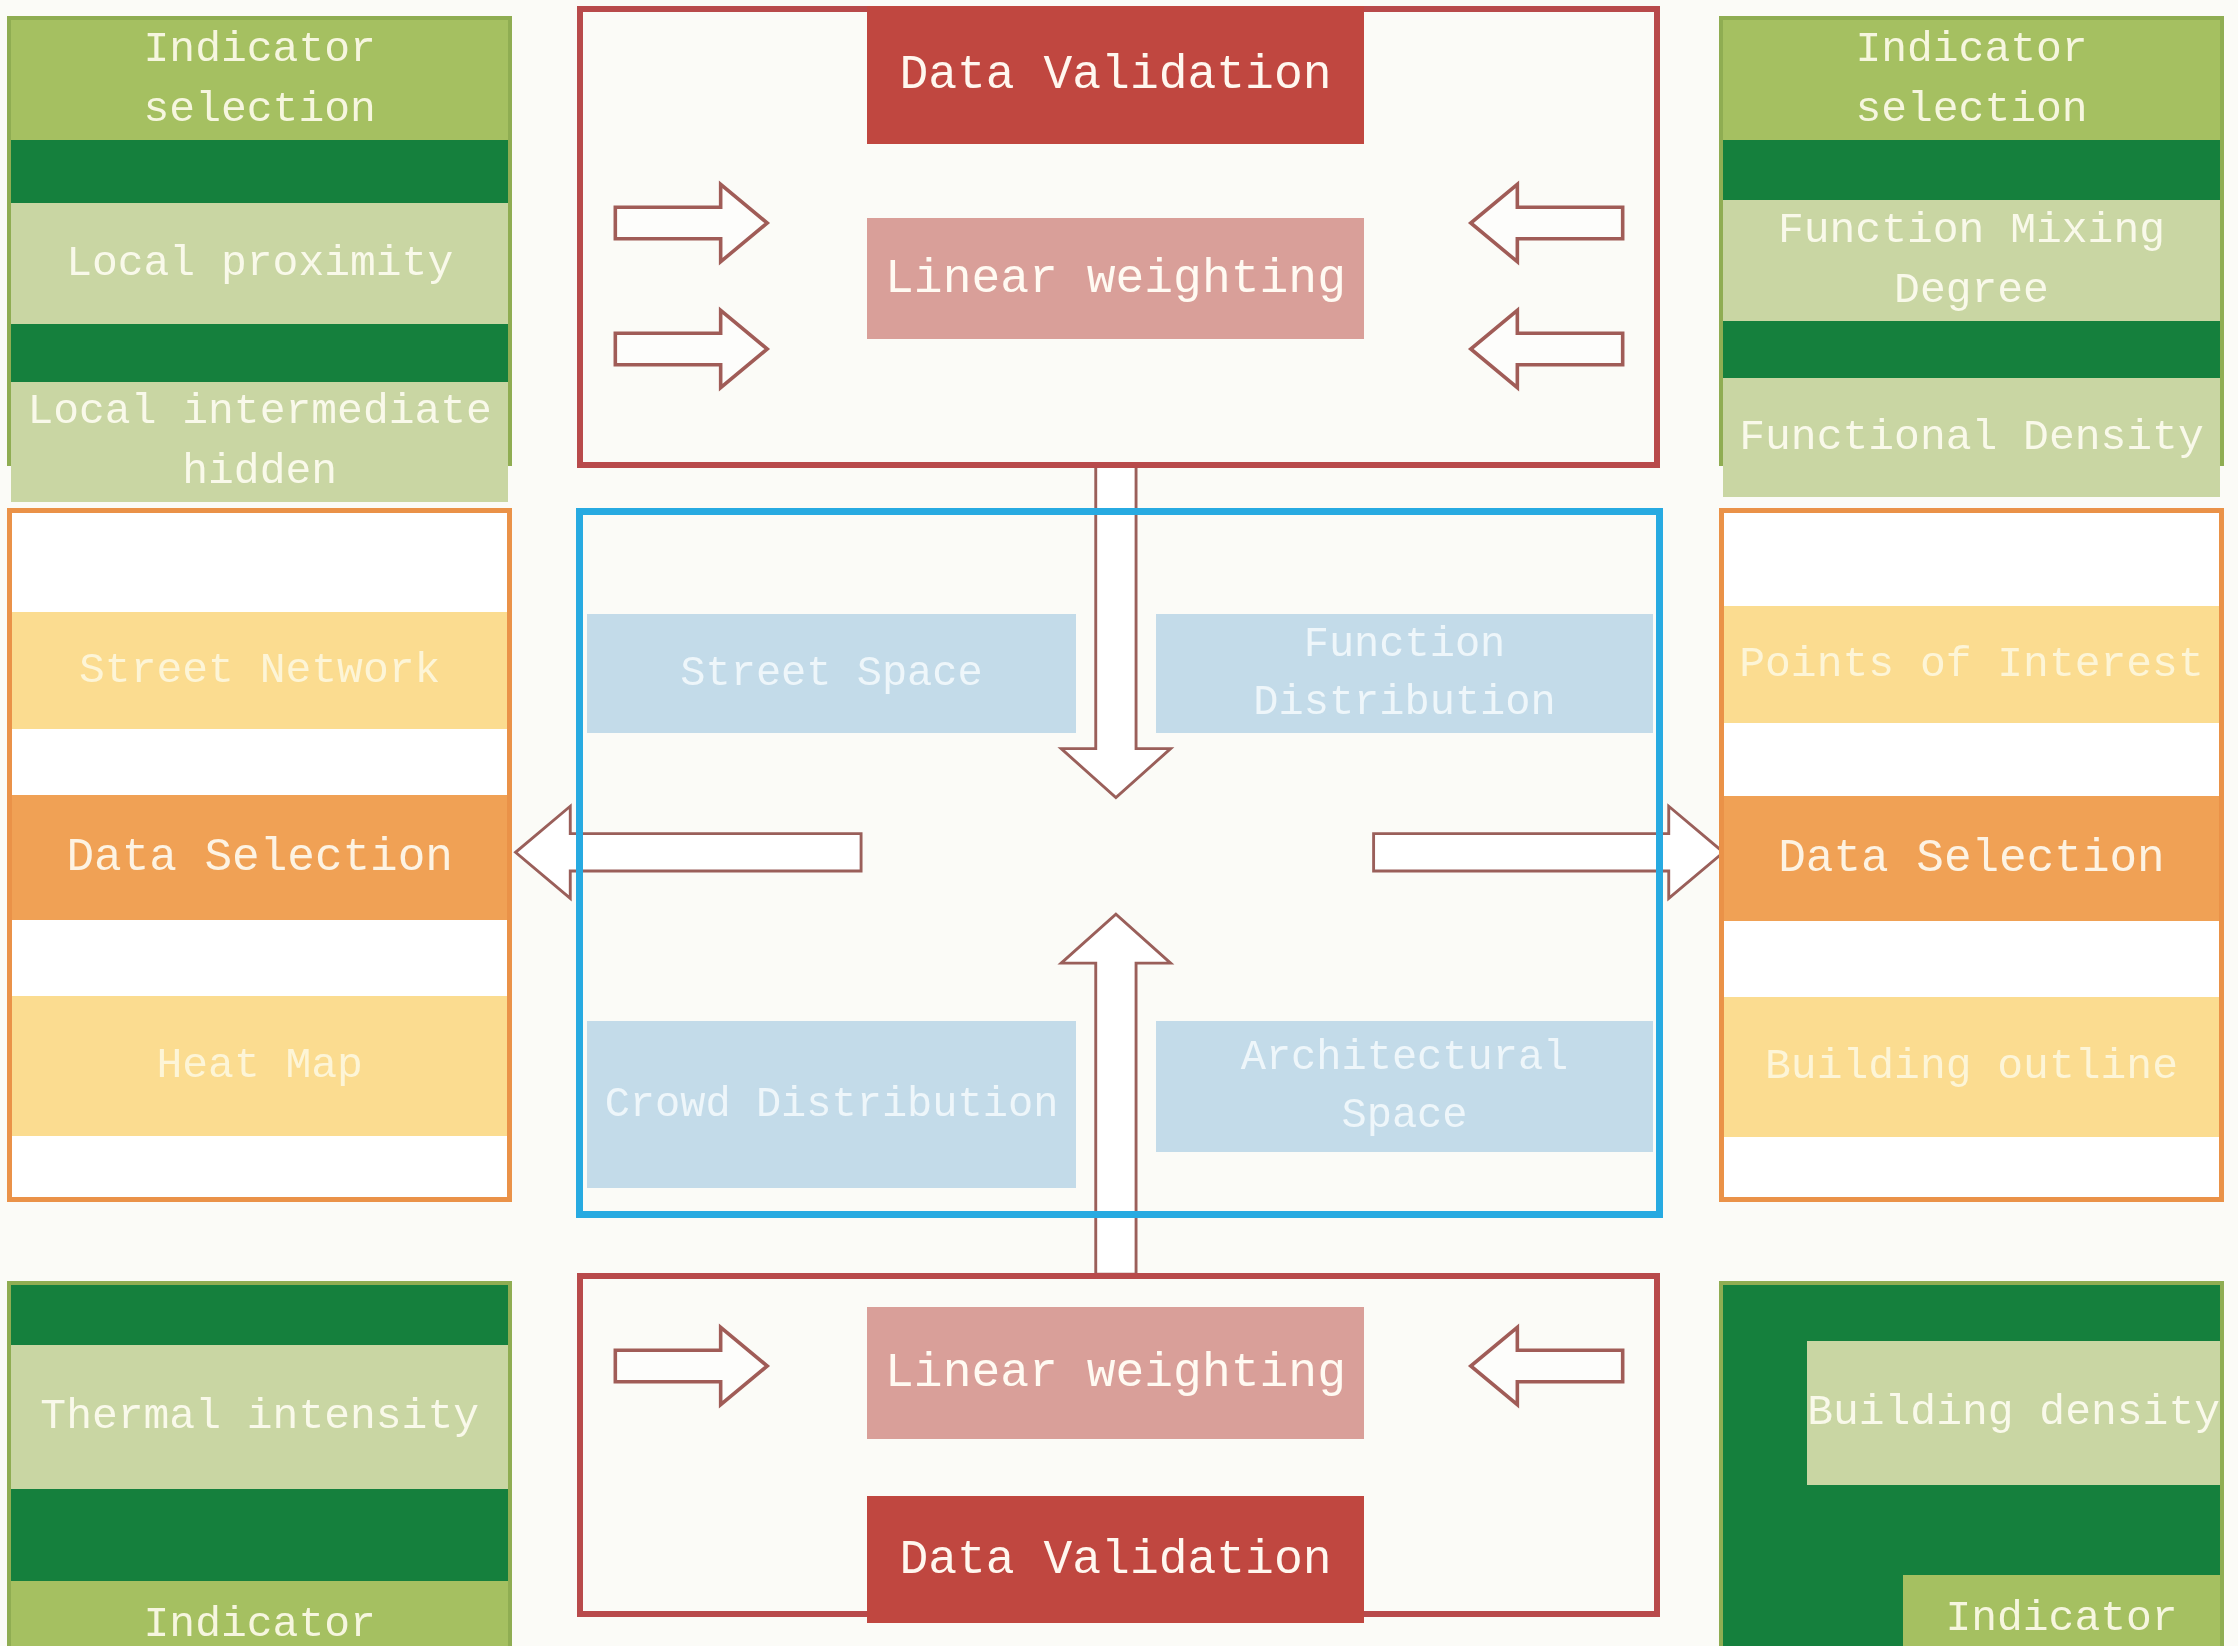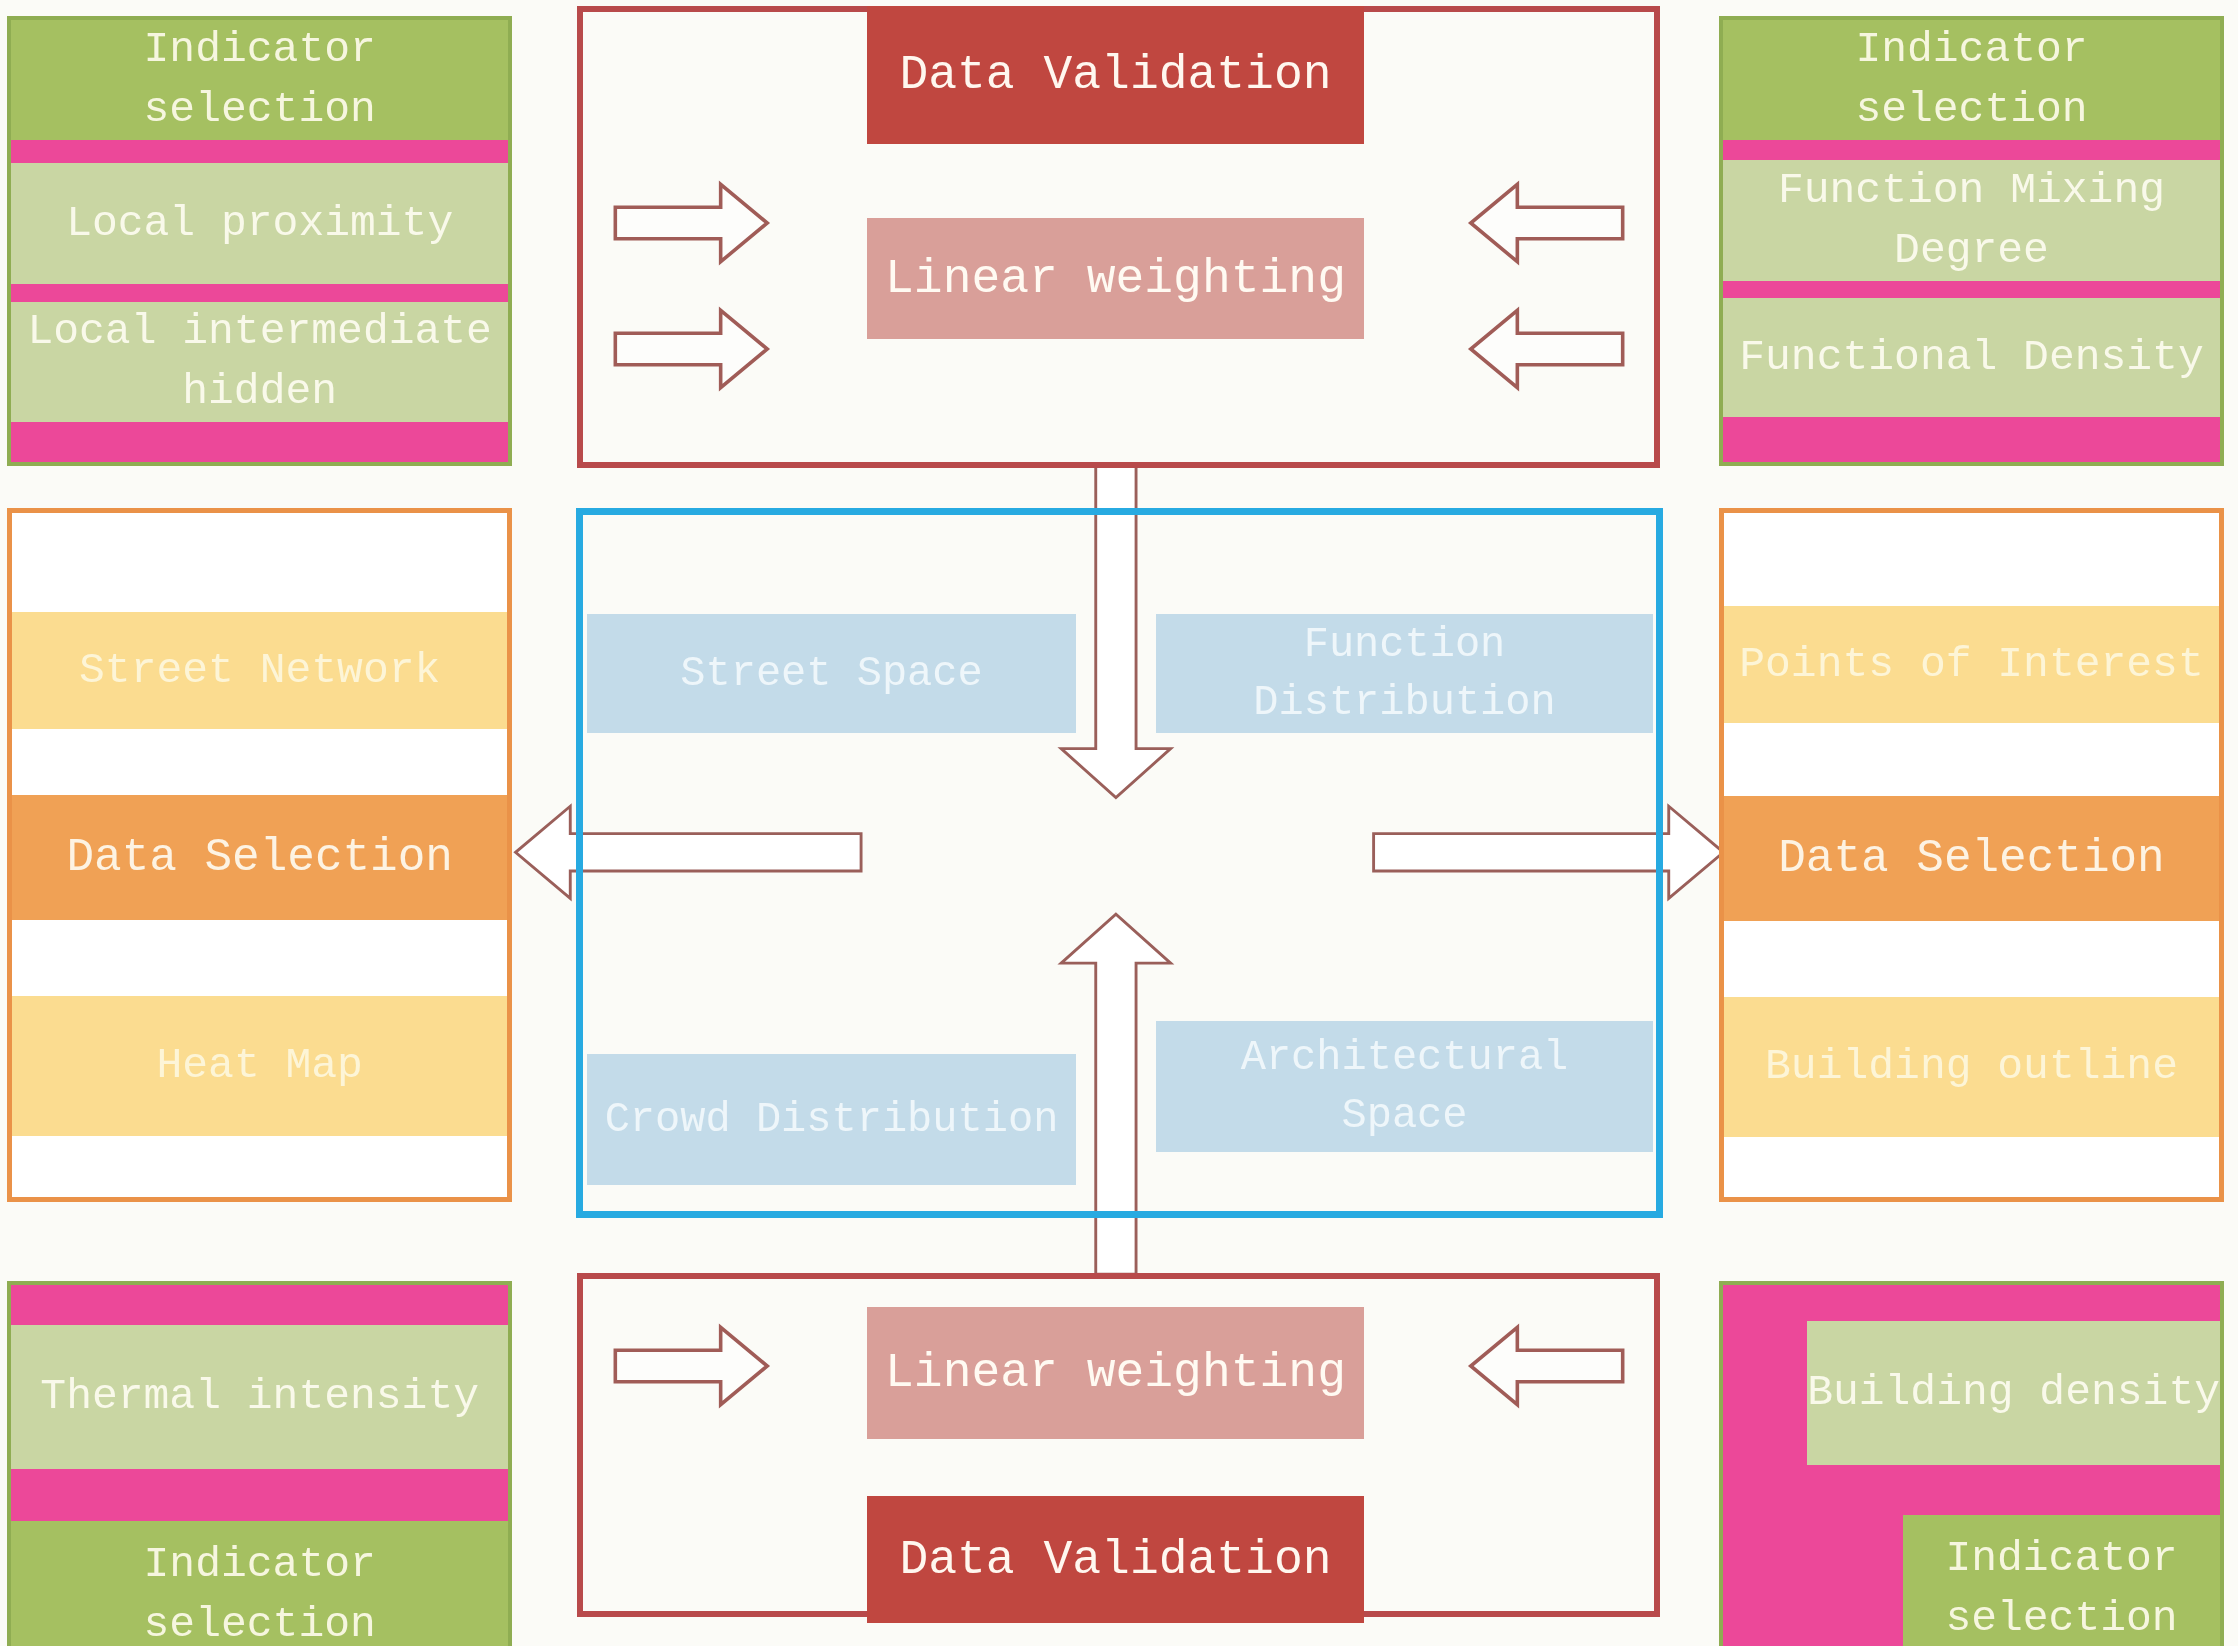--- a/index.html
+++ b/index.html
@@ -3,21 +3,21 @@
 <meta charset="utf-8">
 <style>
   html,body{margin:0;padding:0;background:#ffffff;}
   #canvas{
     position:relative;width:2239px;height:1647px;overflow:hidden;
     background:#fbfbf7;
     font-family:"Liberation Mono","DejaVu Sans Mono",monospace;
   }
   
   .frame{position:absolute;box-sizing:border-box;display:flex;flex-direction:column;z-index:3;}
-  .green-frame{border:4.3px solid #8fad52;background:#ec4899;}
+  .green-frame{border:4.3px solid #8fad52;background:#15803d;gap:20px;}
   .orange-frame{border:5.8px solid #ea9248;background:#ffffff;}
   .blue-frame{border:7.2px solid #27aae1;background:transparent;}
   .red-frame{border:6.5px solid #b84a4b;background:transparent;}
 
   #boxTL{left:7.2px;top:16px;width:505px;height:450px;}
   #boxTC{left:577px;top:5.8px;width:1083px;height:462px;}
   #boxTR{left:1719px;top:16px;width:505px;height:450px;}
   #boxML{left:7.2px;top:508px;width:505px;height:694px;}
   #boxCC{left:576px;top:508px;width:1087px;height:710px;}
   #boxMR{left:1719px;top:508px;width:505px;height:694px;}
@@ -45,21 +45,21 @@
   .abs{position:absolute;box-sizing:border-box;display:flex;align-items:center;
        justify-content:center;text-align:center;}
   #dvTop   {left:867px;top:5.8px;   width:497px;height:138px;background:#c04740;color:#fff7ef;font-size:48px;z-index:5;}
   #lwTop   {left:867px;top:218px; width:497px;height:121px;background:#d99f99;color:#fffaf2;font-size:48px;z-index:4;}
   #lwBottom{left:867px;top:1307px;width:497px;height:132px;background:#d99f99;color:#fffaf2;font-size:48px;z-index:4;}
   #dvBottom{left:867px;top:1496px;width:497px;height:127px;background:#c04740;color:#fff7ef;font-size:48px;z-index:5;}
   #hub     {left:861px;top:795px;width:513px;height:121px;background:#47a0bc;color:#f3fafc;font-size:46px;line-height:59px;z-index:6;padding:0 20px;}
   .band{background:#c3dbe9;color:#eef6fa;font-size:42px;line-height:58px;z-index:3;}
   #q1{left:587px; top:614px; width:489px;height:119px;}
   #q2{left:1156px;top:614px; width:497px;height:119px;padding:0 29px;}
-  #q3{left:587px; top:1021px;width:489px;height:131px;margin-top:33px;}
+  #q3{left:587px; top:1021px;width:489px;height:167px;}
   #q4{left:1156px;top:1021px;width:497px;height:131px;padding:0 29px;}
 
   
   #connectors{position:absolute;left:0;top:0;z-index:2;}
   #connectors polygon{fill:#ffffff;stroke:#9a5f5a;stroke-width:4;}
   .ba{position:absolute;width:158px;height:86px;z-index:4;}
   .ba polygon{fill:#fdfdfb;stroke:#a05c57;stroke-width:5;stroke-linejoin:miter;}
   .flip{transform:scaleX(-1);}
   #baTL1{left:613px;top:180px;}  #baTL2{left:613px;top:306px;}
   #baTR1{left:1467px;top:180px;} #baTR2{left:1467px;top:306px;}

